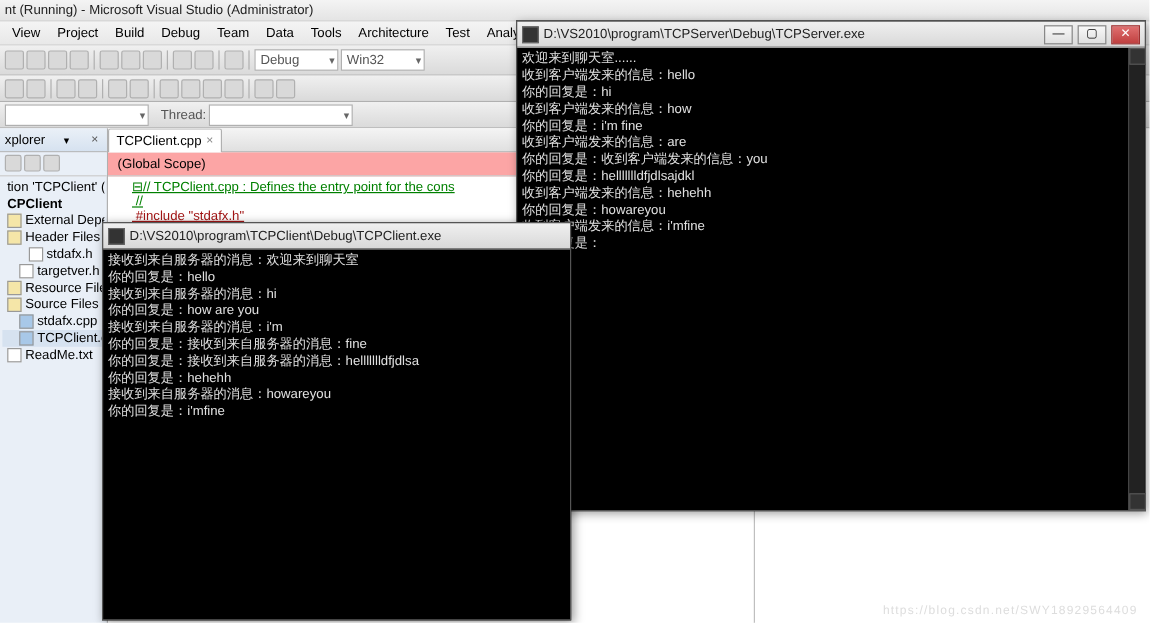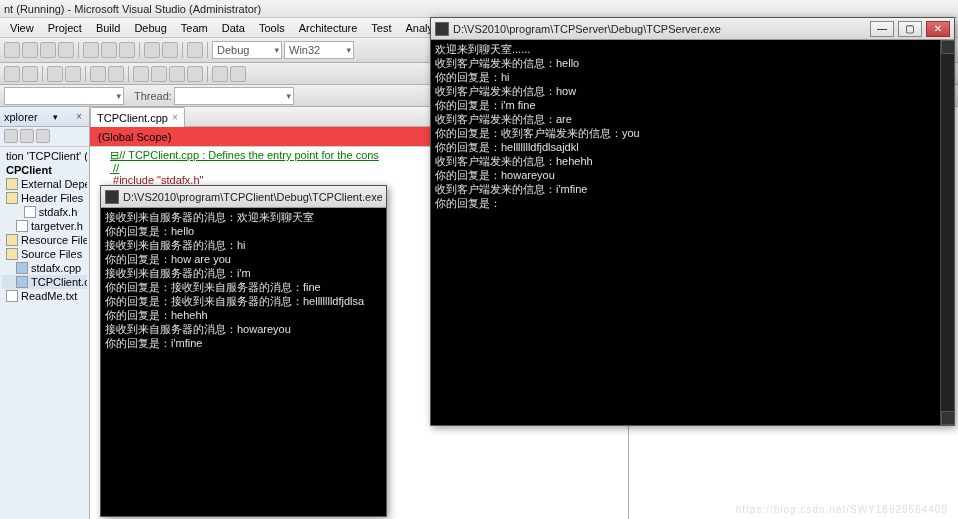--- a/index.html
+++ b/index.html
@@ -27,21 +27,21 @@
 .tree-item.sel { background:#d6e2f0; }
 .ico-s { width:12px; height:12px; display:inline-block; background:#d0d0d0; border:1px solid #999; flex-shrink:0; }
 .ico-file { background:#fff; }
 .ico-fold { background:#f5e6a8; }
 .ico-cpp { background:#a8c8e8; }
 
 .editor { flex:1; background:#fff; position:relative; }
 .tab-bar { height:20px; background:linear-gradient(#f4f4f4,#e0e0e0); display:flex; border-bottom:1px solid #b0b0b0; }
 .tab { height:20px; padding:0 6px; background:#fff; border:1px solid #b0b0b0; border-bottom:none; display:flex; align-items:center; gap:4px; border-radius:2px 2px 0 0; }
 .tab-x { color:#888; font-size:10px; }
-.scope { height:20px; background:#ef4444; border-bottom:1px solid #ccc; padding:0 8px; display:flex; align-items:center; }
+.scope { height:20px; background:#fca5a5; border-bottom:1px solid #ccc; padding:0 8px; display:flex; align-items:center; }
 .code { padding:2px 20px; font-family:Consolas,monospace; font-size:12px; }
 .code-line { white-space:pre;text-decoration:underline; }
 .c-green { color:#008000; }
 .c-purple { color:#a31515; }
 
 .right-pane { width:330px; background:#fff; border-left:1px solid #b0b0b0; }
 .right-blue { height:170px; border:1px solid #7b9ebd; margin:4px; background:#fff; }
 .watermark { position:absolute; bottom:4px; right:10px; color:#ddd; font-size:10px; letter-spacing:1px; }
 
 .console-win { position:absolute; background:#000; border:1px solid #555; box-shadow:2px 2px 8px rgba(0,0,0,0.4); }
@@ -50,21 +50,21 @@
 .con-title-txt { flex:1; color:#222; white-space:nowrap; overflow:hidden; }
 .con-btn { width:24px; height:16px; background:linear-gradient(#f8f8f8,#e0e0e0); border:1px solid #888; text-align:center; line-height:14px; font-size:10px; }
 .con-btn.close { background:linear-gradient(#e07070,#c04040); color:#fff; border-color:#a03030; }
 .console-body { padding:2px 4px; font-family:"NSimSun","Consolas",monospace; font-size:12px; color:#e0e0e0; line-height:14px; }
 .console-body .line { white-space:pre; }
 .scrollbar { position:absolute; right:0; top:22px; bottom:0; width:14px; background:#222; border-left:1px solid #444; }
 .scroll-up,.scroll-down { width:14px; height:14px; background:#333; border:1px solid #555; position:absolute; }
 .scroll-up { top:0; } .scroll-down { bottom:0; }
 
 #server-win { left:430px; top:17px; width:525px; height:409px; }
-#client-win { left:100px; top:185px; width:287px; height:332px; }
+#client-win { left:85px; top:185px; width:391px; height:332px; }
 </style>
 </head>
 <body>
 
 <div class="vs-title">nt (Running) - Microsoft Visual Studio (Administrator)</div>
 
 <div class="vs-menu">
   <span>View</span>
   <span>Project</span>
   <span>Build</span>

